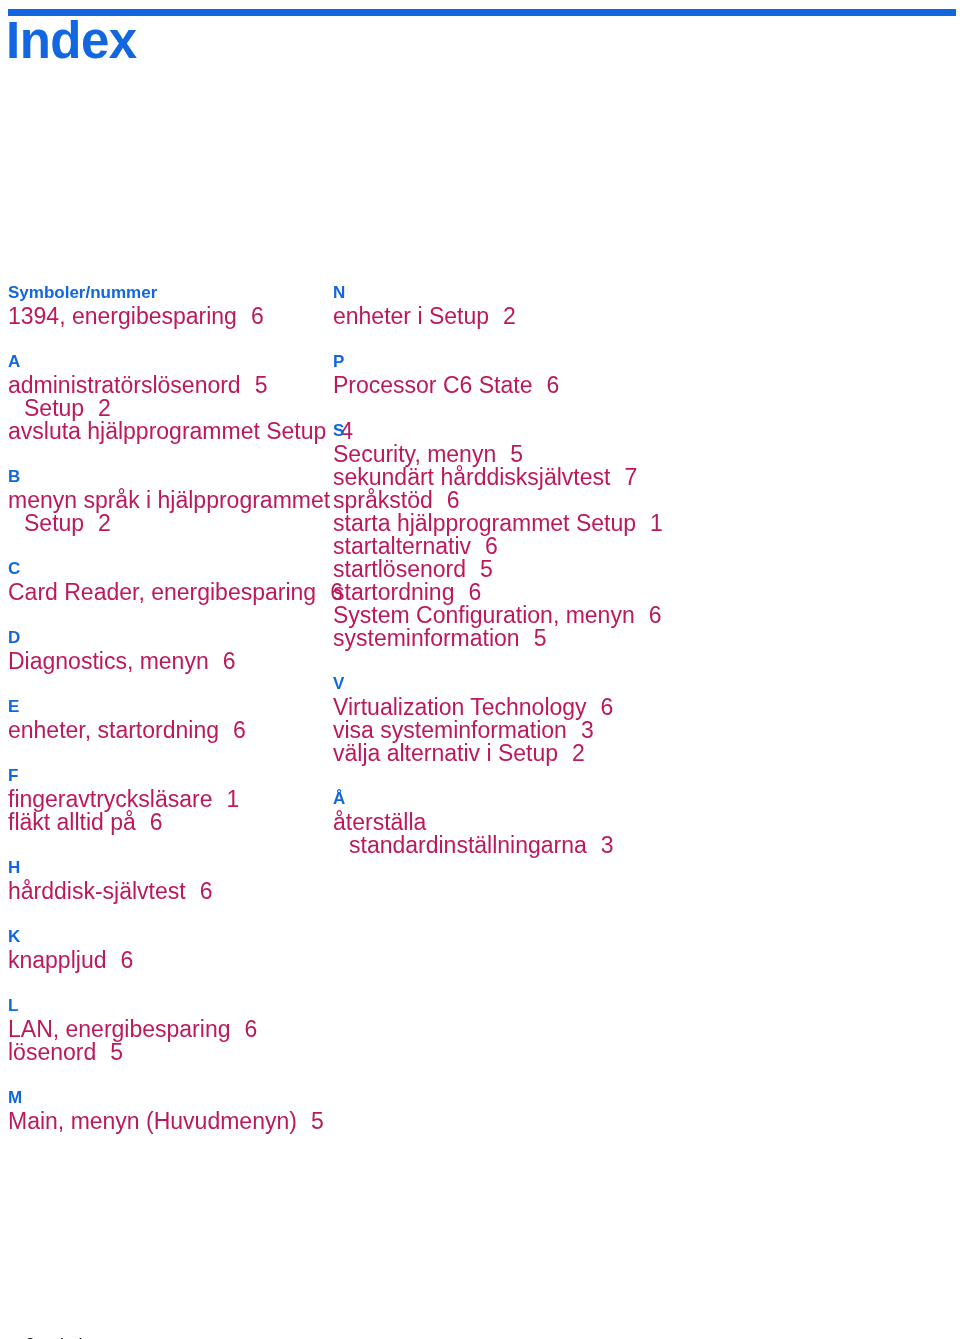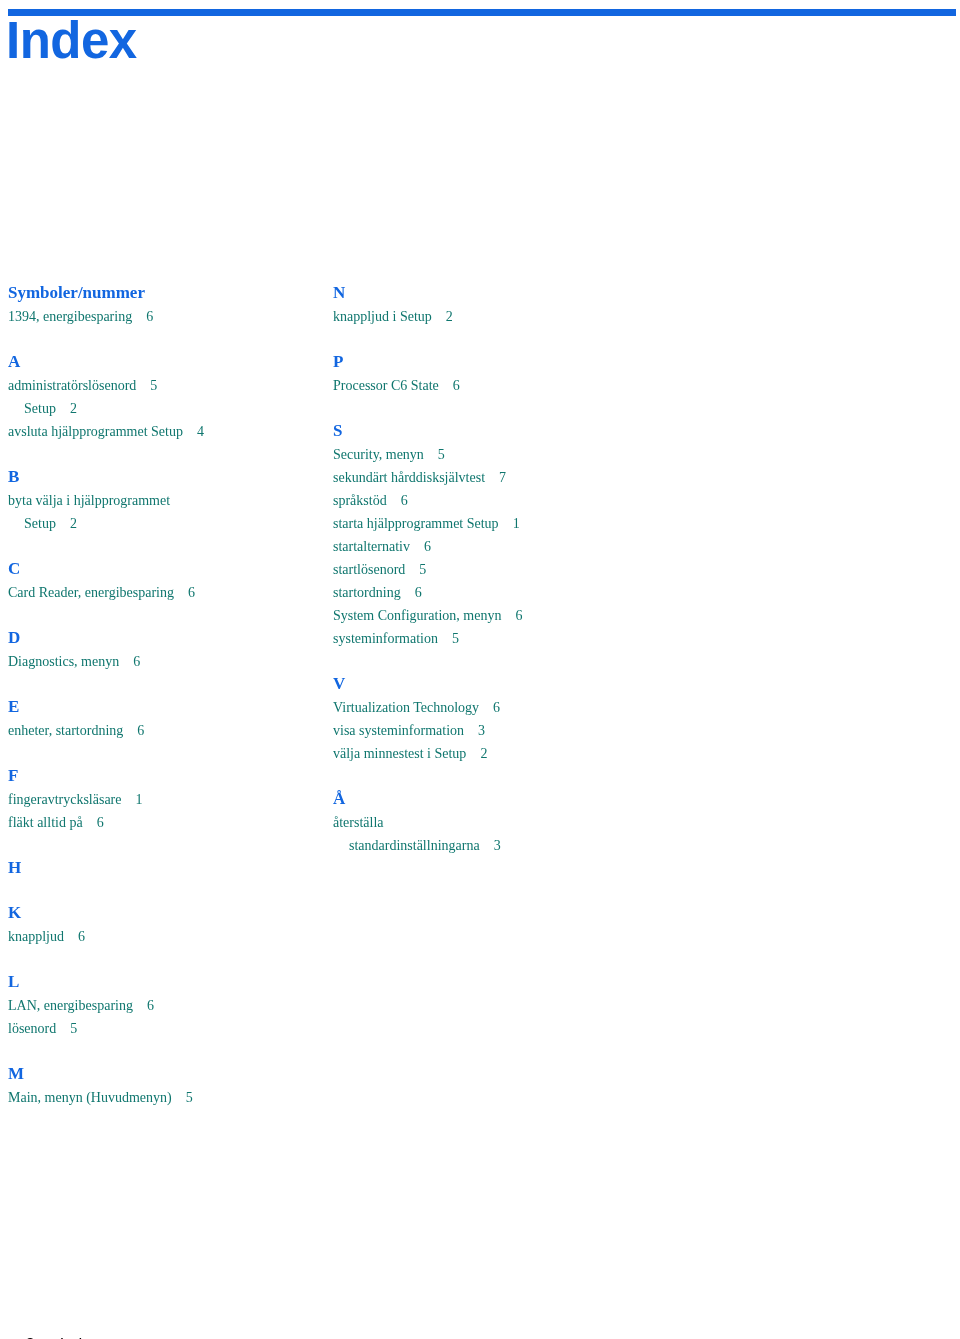--- a/index.html
+++ b/index.html
@@ -46,43 +46,42 @@
   
   .columns {
     position: absolute;
     left: 0;
     top: 281px;
     width: 960px;
   }
   .col {
     position: absolute;
     top: 0;
-    font-family: Liberation Serif, serif;
   }
   .col-left  { left: 8px;   width: 310px; }
   .col-right { left: 333px; width: 320px; }
 
   .section {
     margin-bottom: 22px;
   }
   .section:last-child { margin-bottom: 0; }
 
   .sec-letter {
     color: #1266E0;
     font-weight: bold;
     font-size: 17px;
     line-height: 23px;
     margin-bottom: 1px;
   }
 
   .entry {
-    font-size: 14px;
+    font-size: 23px;
     line-height: 23px;
     white-space: pre;
-    color: #0f766e;
+    color: #be185d;
   }
   .entry.sub {
     padding-left: 16px;
   }
 
   .pgnum {
     display: inline;
   }
   .gap {
     display: inline-block;
@@ -117,21 +116,21 @@
           <div class="entry"><span>1394, energibesparing</span><span class="gap"></span><span class="pgnum">6</span></div>
         </div>
         <div class="section">
           <div class="sec-letter">A</div>
           <div class="entry"><span>administratörslösenord</span><span class="gap"></span><span class="pgnum">5</span></div>
           <div class="entry sub"><span>Setup</span><span class="gap"></span><span class="pgnum">2</span></div>
           <div class="entry"><span>avsluta hjälpprogrammet Setup</span><span class="gap"></span><span class="pgnum">4</span></div>
         </div>
         <div class="section">
           <div class="sec-letter">B</div>
-          <div class="entry"><span>byta välja i hjälpprogrammet</span></div>
+          <div class="entry"><span>menyn språk i hjälpprogrammet</span></div>
           <div class="entry sub"><span>Setup</span><span class="gap"></span><span class="pgnum">2</span></div>
         </div>
         <div class="section">
           <div class="sec-letter">C</div>
           <div class="entry"><span>Card Reader, energibesparing</span><span class="gap"></span><span class="pgnum">6</span></div>
         </div>
         <div class="section">
           <div class="sec-letter">D</div>
           <div class="entry"><span>Diagnostics, menyn</span><span class="gap"></span><span class="pgnum">6</span></div>
         </div>
@@ -139,39 +138,40 @@
           <div class="sec-letter">E</div>
           <div class="entry"><span>enheter, startordning</span><span class="gap"></span><span class="pgnum">6</span></div>
         </div>
         <div class="section">
           <div class="sec-letter">F</div>
           <div class="entry"><span>fingeravtrycksläsare</span><span class="gap"></span><span class="pgnum">1</span></div>
           <div class="entry"><span>fläkt alltid på</span><span class="gap"></span><span class="pgnum">6</span></div>
         </div>
         <div class="section">
           <div class="sec-letter">H</div>
+          <div class="entry"><span>hårddisk-självtest</span><span class="gap"></span><span class="pgnum">6</span></div>
         </div>
         <div class="section">
           <div class="sec-letter">K</div>
           <div class="entry"><span>knappljud</span><span class="gap"></span><span class="pgnum">6</span></div>
         </div>
         <div class="section">
           <div class="sec-letter">L</div>
           <div class="entry"><span>LAN, energibesparing</span><span class="gap"></span><span class="pgnum">6</span></div>
           <div class="entry"><span>lösenord</span><span class="gap"></span><span class="pgnum">5</span></div>
         </div>
         <div class="section">
           <div class="sec-letter">M</div>
           <div class="entry"><span>Main, menyn (Huvudmenyn)</span><span class="gap"></span><span class="pgnum">5</span></div>
         </div>
       </div>
     <div class="col col-right">
         <div class="section">
           <div class="sec-letter">N</div>
-          <div class="entry"><span>knappljud i Setup</span><span class="gap"></span><span class="pgnum">2</span></div>
+          <div class="entry"><span>enheter i Setup</span><span class="gap"></span><span class="pgnum">2</span></div>
         </div>
         <div class="section">
           <div class="sec-letter">P</div>
           <div class="entry"><span>Processor C6 State</span><span class="gap"></span><span class="pgnum">6</span></div>
         </div>
         <div class="section">
           <div class="sec-letter">S</div>
           <div class="entry"><span>Security, menyn</span><span class="gap"></span><span class="pgnum">5</span></div>
           <div class="entry"><span>sekundärt hårddisksjälvtest</span><span class="gap"></span><span class="pgnum">7</span></div>
           <div class="entry"><span>språkstöd</span><span class="gap"></span><span class="pgnum">6</span></div>
@@ -179,21 +179,21 @@
           <div class="entry"><span>startalternativ</span><span class="gap"></span><span class="pgnum">6</span></div>
           <div class="entry"><span>startlösenord</span><span class="gap"></span><span class="pgnum">5</span></div>
           <div class="entry"><span>startordning</span><span class="gap"></span><span class="pgnum">6</span></div>
           <div class="entry"><span>System Configuration, menyn</span><span class="gap"></span><span class="pgnum">6</span></div>
           <div class="entry"><span>systeminformation</span><span class="gap"></span><span class="pgnum">5</span></div>
         </div>
         <div class="section">
           <div class="sec-letter">V</div>
           <div class="entry"><span>Virtualization Technology</span><span class="gap"></span><span class="pgnum">6</span></div>
           <div class="entry"><span>visa systeminformation</span><span class="gap"></span><span class="pgnum">3</span></div>
-          <div class="entry"><span>välja minnestest i Setup</span><span class="gap"></span><span class="pgnum">2</span></div>
+          <div class="entry"><span>välja alternativ i Setup</span><span class="gap"></span><span class="pgnum">2</span></div>
         </div>
         <div class="section">
           <div class="sec-letter">Å</div>
           <div class="entry"><span>återställa</span></div>
           <div class="entry sub"><span>standardinställningarna</span><span class="gap"></span><span class="pgnum">3</span></div>
         </div>
       </div>
   </div>
 
   <div class="footer">

